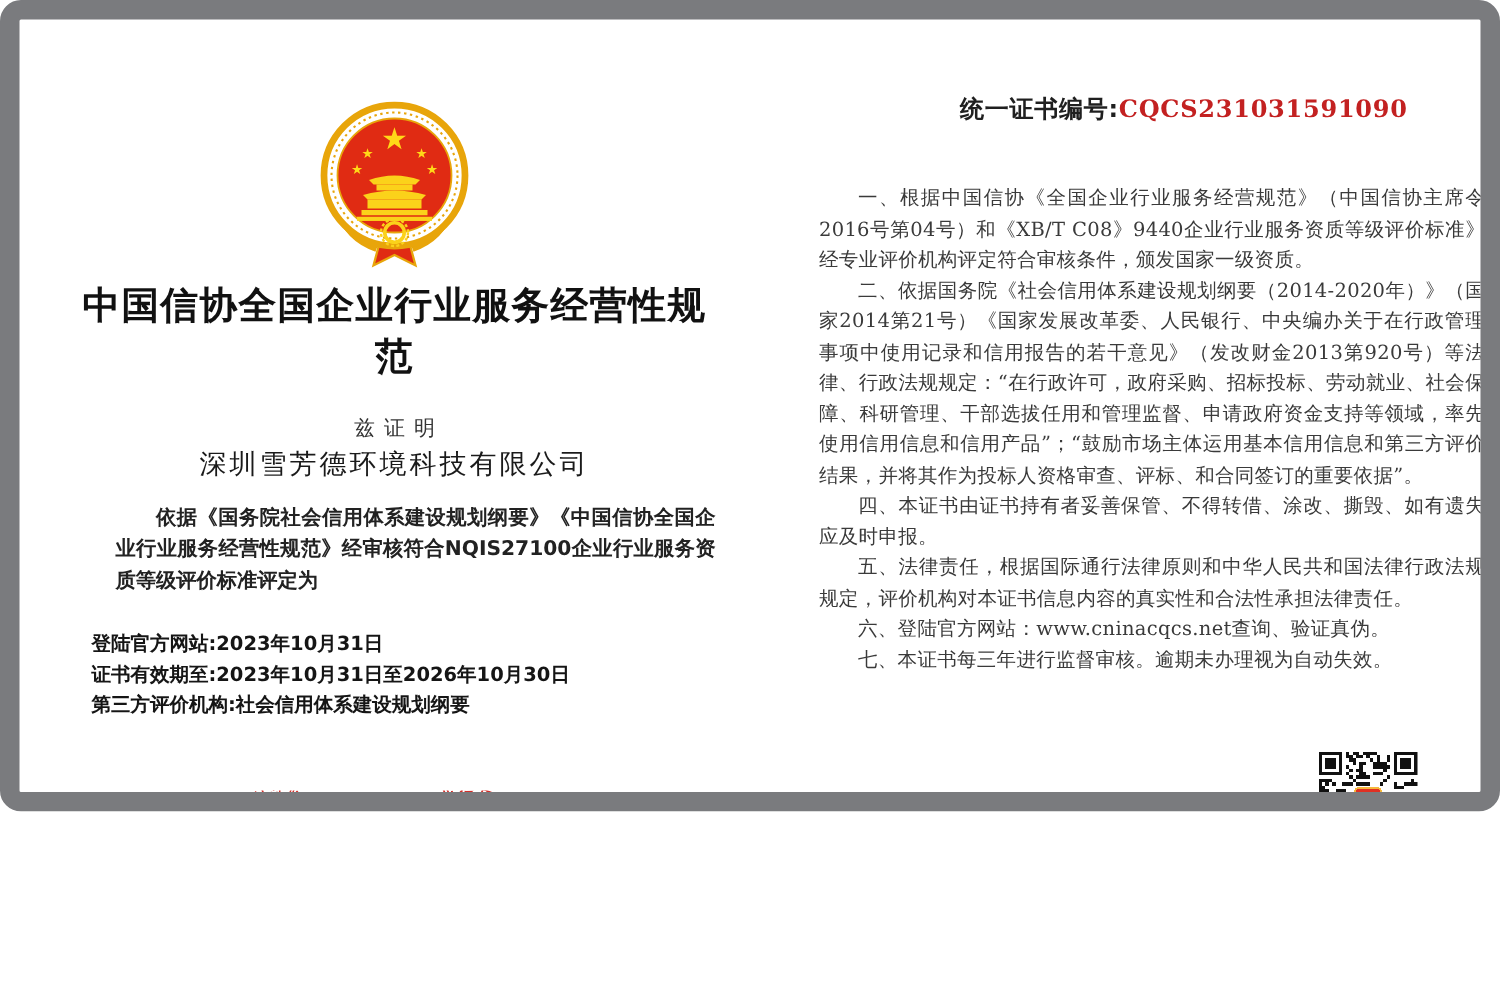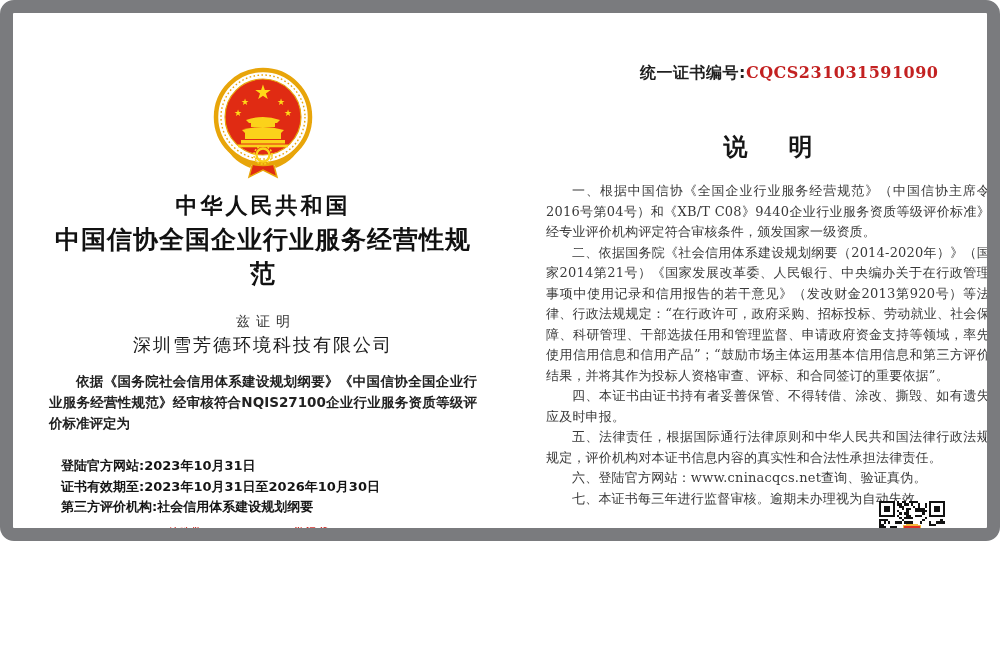--- a/index.html
+++ b/index.html
@@ -13,21 +13,21 @@
   .serial .lbl{color:#1f1f1f;}
   .serial .num{color:#c32121;font-family:"DejaVu Serif",serif;}
   
   .left-col{position:absolute;left:36px;top:50px;width:428px;text-align:center;}
   .emblem{width:102px;height:122px;margin:0 auto;display:block;}
   .t1{font-size:22px;font-weight:bold;letter-spacing:3px;line-height:30px;margin-top:6px;color:#111;}
   .t2{font-size:25px;font-weight:bold;letter-spacing:1px;line-height:34px;margin-top:2px;color:#111;}
   .certify{font-size:14px;letter-spacing:6px;padding-left:6px;margin-top:22px;color:#333;}
   .company{font-size:18px;letter-spacing:2px;margin-top:2px;color:#1a1a1a;}
   .basis{font-size:13.5px;font-weight:bold;line-height:21px;margin-top:14px;
-         text-align:justify;text-indent:2em;color:#222;}
+         text-align:justify;text-indent:2em;color:#222;margin-left:28px;}
   .grade{font-size:42px;font-weight:bold;color:#d6201e;letter-spacing:14px;padding-left:14px;margin-top:14px;}
   .dates{margin-top:22px;text-align:left;padding-left:12px;font-size:13px;font-weight:bold;
          line-height:20.5px;color:#151515;}
   .issuer{position:absolute;left:60px;top:552px;font-size:13px;font-weight:bold;color:#222;}
   .seal{position:absolute;width:96px;height:96px;opacity:.92;}
   .seal1{left:124px;top:514px;}
   .seal2{left:250px;top:514px;}
   .seal-cap{position:absolute;top:585px;font-size:12px;color:#2b2b2b;letter-spacing:0;white-space:nowrap;}
   .cap1{left:112px;width:130px;text-align:center;}
   .cap2{left:238px;width:120px;text-align:center;}
@@ -73,21 +73,20 @@
         <path d="M29 67 Q50 61 71 67 L68 70 L32 70 Z"></path>
         <rect x="32" y="70" width="36" height="6"></rect>
         <rect x="28" y="77" width="44" height="3.5"></rect>
         <rect x="25" y="81.5" width="50" height="2.8"></rect>
       </g>
 
       <circle cx="50" cy="92" r="6.5" fill="none" stroke="#fbd21a" stroke-width="2.4"></circle>
       <circle cx="50" cy="92" r="9" fill="none" stroke="#fbd21a" stroke-width="1.6" stroke-dasharray="2 1.6"></circle>
     </svg>
 
-    <div class="t1">中华人民共和国</div>
     <div class="t2">中国信协全国企业行业服务经营性规范</div>
     <div class="certify">兹证明</div>
     <div class="company">深圳雪芳德环境科技有限公司</div>
     <div class="basis">依据《国务院社会信用体系建设规划纲要》《中国信协全国企业行业服务经营性规范》经审核符合NQIS27100企业行业服务资质等级评价标准评定为</div>
 
     <div class="dates">
       <div>登陆官方网站:2023年10月31日</div>
       <div>证书有效期至:2023年10月31日至2026年10月30日</div>
       <div>第三方评价机构:社会信用体系建设规划纲要</div>
     </div>
@@ -110,21 +109,20 @@
     <text font-size="10.6" fill="#cf1d17" font-weight="bold" letter-spacing="1.4">
       <textPath href="#sealArc2" startOffset="4">中国企业信用评估中心</textPath>
     </text>
     <text x="50" y="64" font-size="34" text-anchor="middle" fill="#cf1d17">★</text>
   </svg>
 
   <div class="seal-cap cap1">中国质量认证监督管理中心</div>
   <div class="seal-cap cap2">中国企业信用评估中心</div>
 
   <div class="right-col">
-    <div class="notes-h">说明</div>
     <p>一、根据中国信协《全国企业行业服务经营规范》（中国信协主席令2016号第04号）和《XB/T C08》9440企业行业服务资质等级评价标准》经专业评价机构评定符合审核条件，颁发国家一级资质。</p>
     <p>二、依据国务院《社会信用体系建设规划纲要（2014-2020年）》（国家2014第21号）《国家发展改革委、人民银行、中央编办关于在行政管理事项中使用记录和信用报告的若干意见》（发改财金2013第920号）等法律、行政法规规定：“在行政许可，政府采购、招标投标、劳动就业、社会保障、科研管理、干部选拔任用和管理监督、申请政府资金支持等领域，率先使用信用信息和信用产品”；“鼓励市场主体运用基本信用信息和第三方评价结果，并将其作为投标人资格审查、评标、和合同签订的重要依据”。</p>
     <p>四、本证书由证书持有者妥善保管、不得转借、涂改、撕毁、如有遗失应及时申报。</p>
     <p>五、法律责任，根据国际通行法律原则和中华人民共和国法律行政法规规定，评价机构对本证书信息内容的真实性和合法性承担法律责任。</p>
     <p>六、登陆官方网站：www.cninacqcs.net查询、验证真伪。</p>
     <p>七、本证书每三年进行监督审核。逾期未办理视为自动失效。</p>
   </div>
 
   <svg class="qr" viewBox="0 0 29 29" aria-hidden="true" shape-rendering="crispEdges">
     <rect x="0" y="0" width="29" height="29" fill="#fff"></rect>

